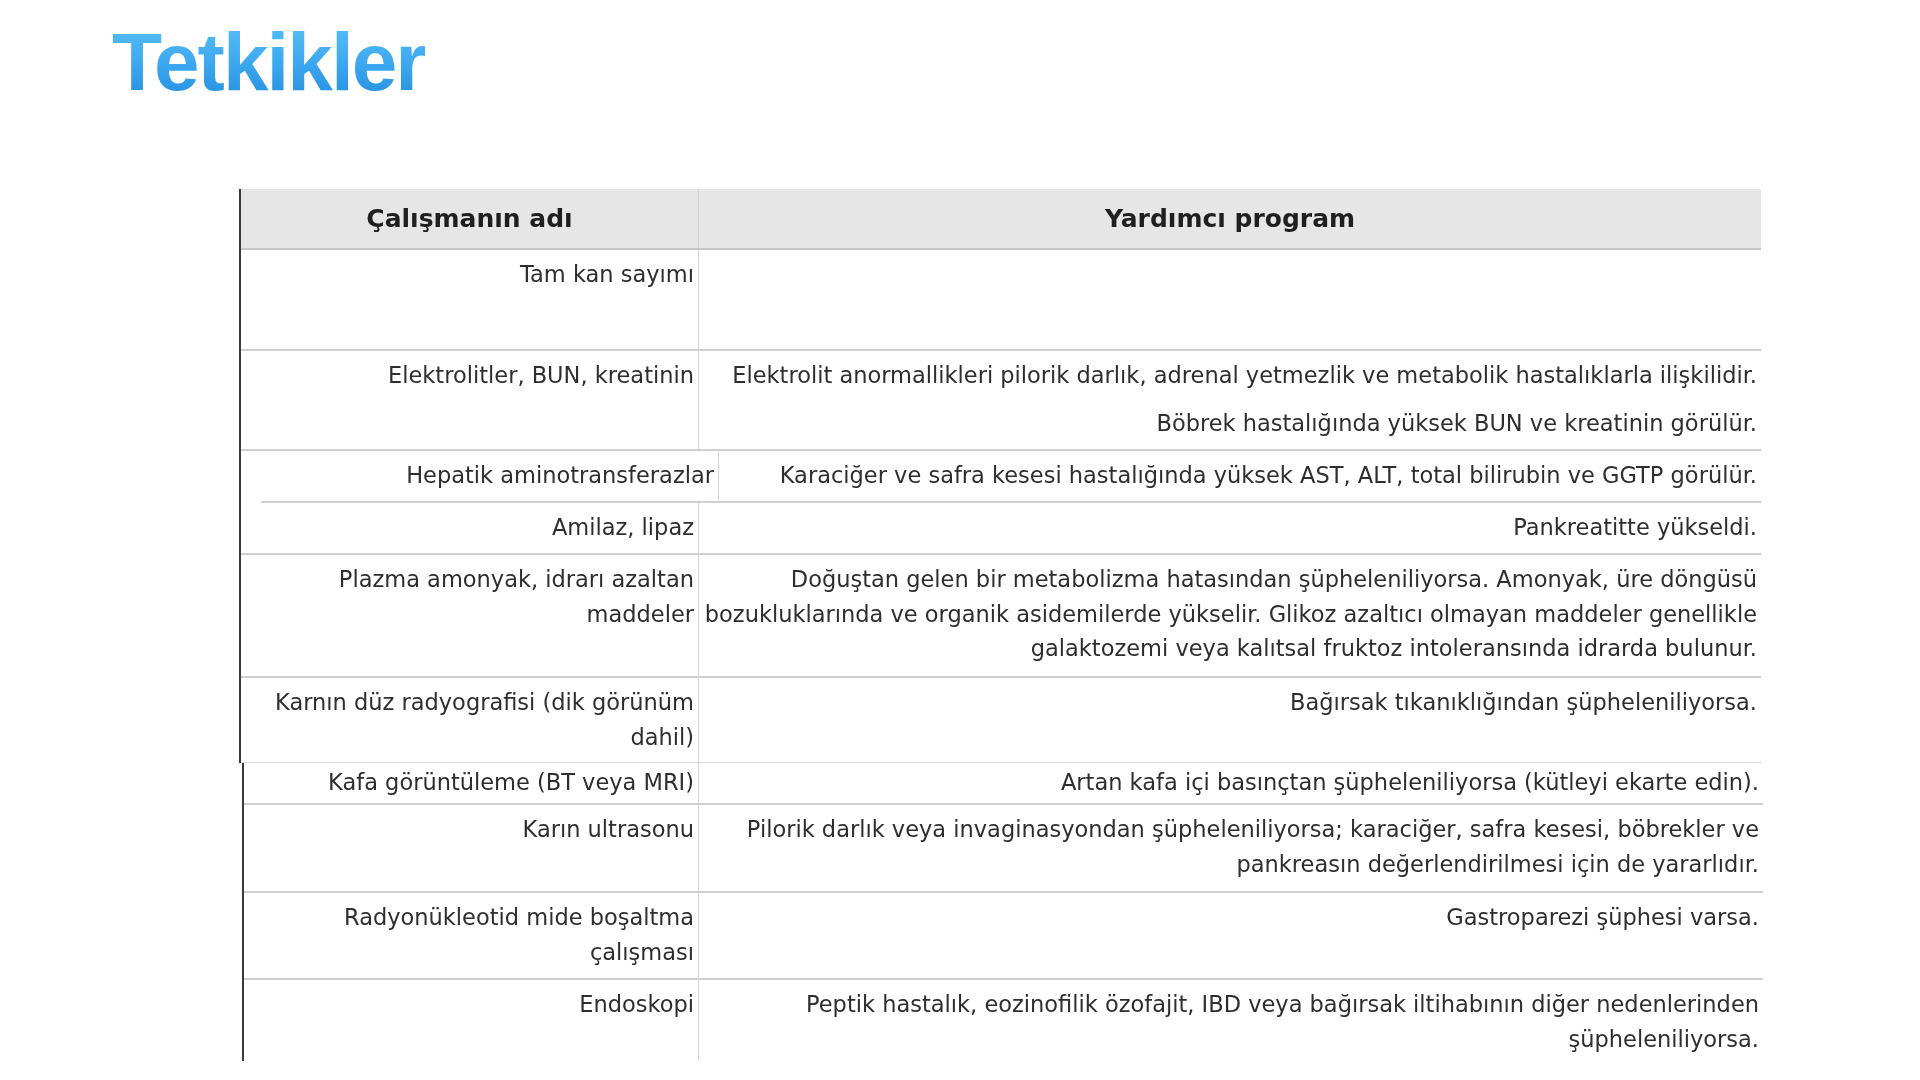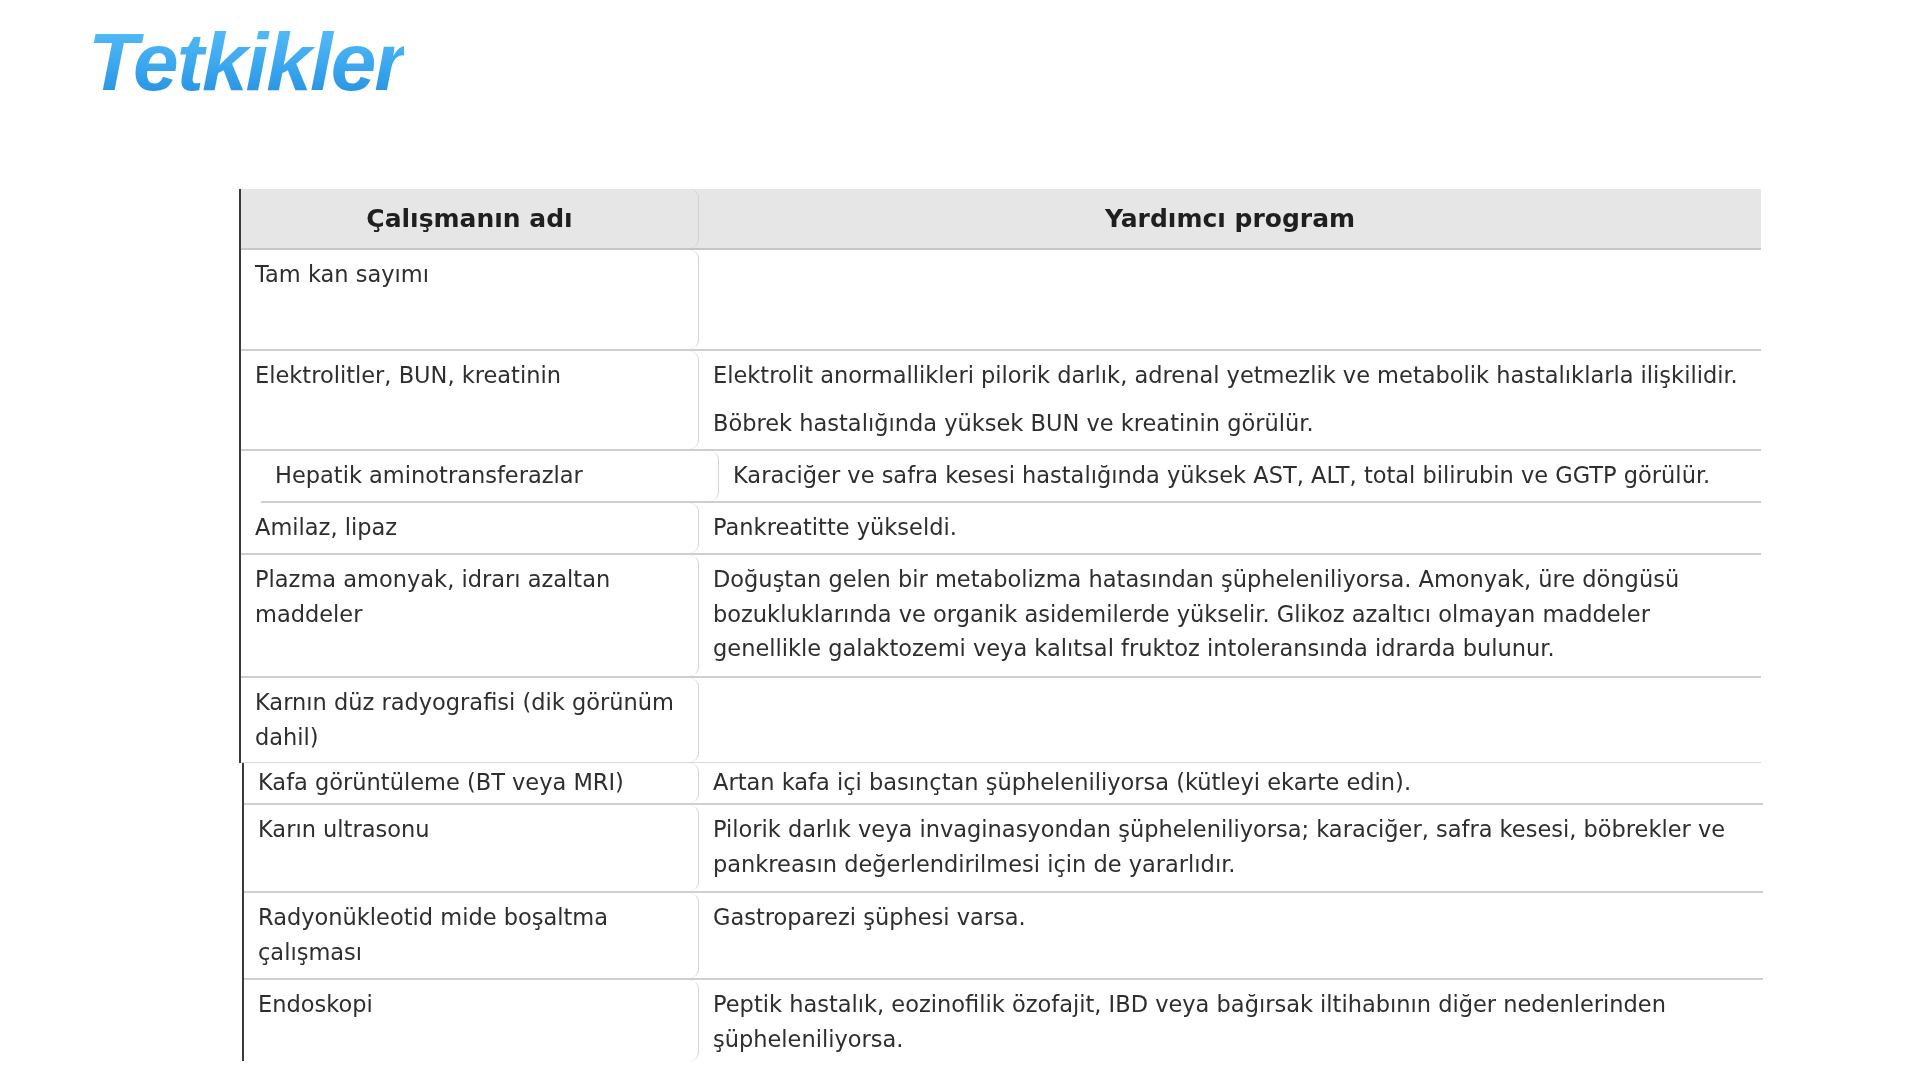--- a/index.html
+++ b/index.html
@@ -2,32 +2,32 @@
 <html><head>
 <meta charset="utf-8">
 <style>
   html, body { margin: 0; padding: 0; }
   body {
     width: 1920px; height: 1080px; background: #ffffff; position: relative; overflow: hidden;
     font-family: "DejaVu Sans", "Liberation Sans", sans-serif;
     color: #2b2b2b;
   }
   .title {
-    position: absolute; left: 88px; top: 14px;
+    position: absolute; left: 112px; top: 14px;
     font-family: "Liberation Sans", sans-serif; font-weight: bold;
     font-size: 82px; letter-spacing: -2px; line-height: 96px;
     background: linear-gradient(180deg, #5cc3f9 0%, #3aa6ee 55%, #1e88d8 100%);
-    -webkit-background-clip: text; background-clip: text; color: transparent; font-style: italic;
+    -webkit-background-clip: text; background-clip: text; color: transparent;
   }
   .table-wrap { position: absolute; left: 239px; top: 189px; width: 1522px; }
   .seg { position: relative; border-left: 2px solid #3a3a3a; }
   .seg.b { margin-left: 3px; width: 1519px; }
   .row { display: flex; border-bottom: 2px solid #cfcfcf; }
-  .cell { box-sizing: border-box; padding: 0 14px; font-size: 22.5px; line-height: 34.5px; color: #2e2e2e; }
-  .c1 { width: 458px; border-right: 1.5px solid #d4d4d4; padding-top: 7px; padding-bottom: 8px; border-radius: 9px; }
+  .cell { box-sizing: border-box; padding: 0 4px; font-size: 22.5px; line-height: 34.5px; color: #2e2e2e; text-align: right; }
+  .c1 { width: 458px; border-right: 1.5px solid #d4d4d4; padding-top: 7px; padding-bottom: 8px; }
   .c2 { flex: 1; padding-top: 7px; padding-bottom: 8px; }
   .seg.b .c1 { width: 455px; }
   .hdr { background: #e6e6e6; height: 59px; border-bottom: 2.5px solid #c6c6c6; }
   .hdr .cell { font-weight: bold; text-align: center; font-size: 25px; line-height: 59px; padding: 0; color: #1f1f1f; }
   .hdr .c1 { border-right: 1.5px solid #d0d0d0; }
   .p + .p { margin-top: 13px; }
   .r1 { height: 99px; } .r2 { height: 98px; } .r3 { height: 50px; margin-left: 20px; } .r4 { height: 50px; }
   .r5 { height: 121px; } .r6 { height: 84px; }
   .r7 { height: 40px; } .r7 .c1, .r7 .c2 { padding-top: 2px; }
   .r8 { height: 86px; } .r9 { height: 85px; } .r10 { height: 81px; border-bottom: none; }
@@ -61,20 +61,21 @@
     <div class="row r4">
       <div class="cell c1">Amilaz, lipaz</div>
       <div class="cell c2">Pankreatitte yükseldi.</div>
     </div>
     <div class="row r5">
       <div class="cell c1">Plazma amonyak, idrarı azaltan maddeler</div>
       <div class="cell c2">Doğuştan gelen bir metabolizma hatasından şüpheleniliyorsa. Amonyak, üre döngüsü bozukluklarında ve organik asidemilerde yükselir. Glikoz azaltıcı olmayan maddeler genellikle galaktozemi veya kalıtsal fruktoz intoleransında idrarda bulunur.</div>
     </div>
     <div class="row r6">
       <div class="cell c1">Karnın düz radyografisi (dik görünüm dahil)</div>
+      <div class="cell c2">Bağırsak tıkanıklığından şüpheleniliyorsa.</div>
     </div>
   </div>
   <div class="seg b">
     <div class="row r7">
       <div class="cell c1">Kafa görüntüleme (BT veya MRI)</div>
       <div class="cell c2">Artan kafa içi basınçtan şüpheleniliyorsa (kütleyi ekarte edin).</div>
     </div>
     <div class="row r8">
       <div class="cell c1">Karın ultrasonu</div>
       <div class="cell c2">Pilorik darlık veya invaginasyondan şüpheleniliyorsa; karaciğer, safra kesesi, böbrekler ve pankreasın değerlendirilmesi için de yararlıdır.</div>

